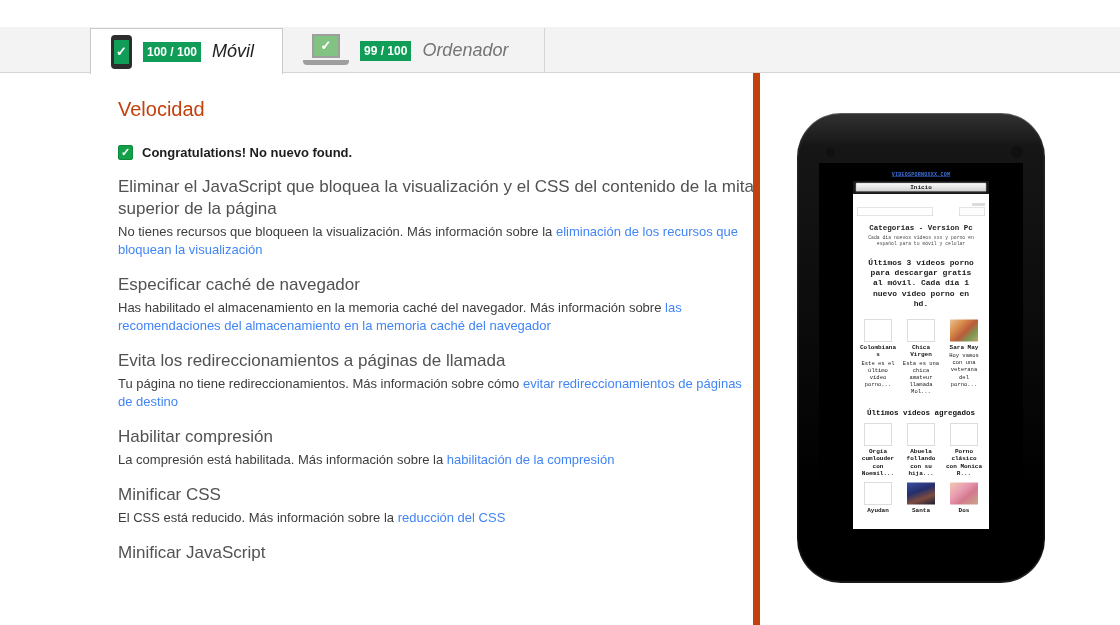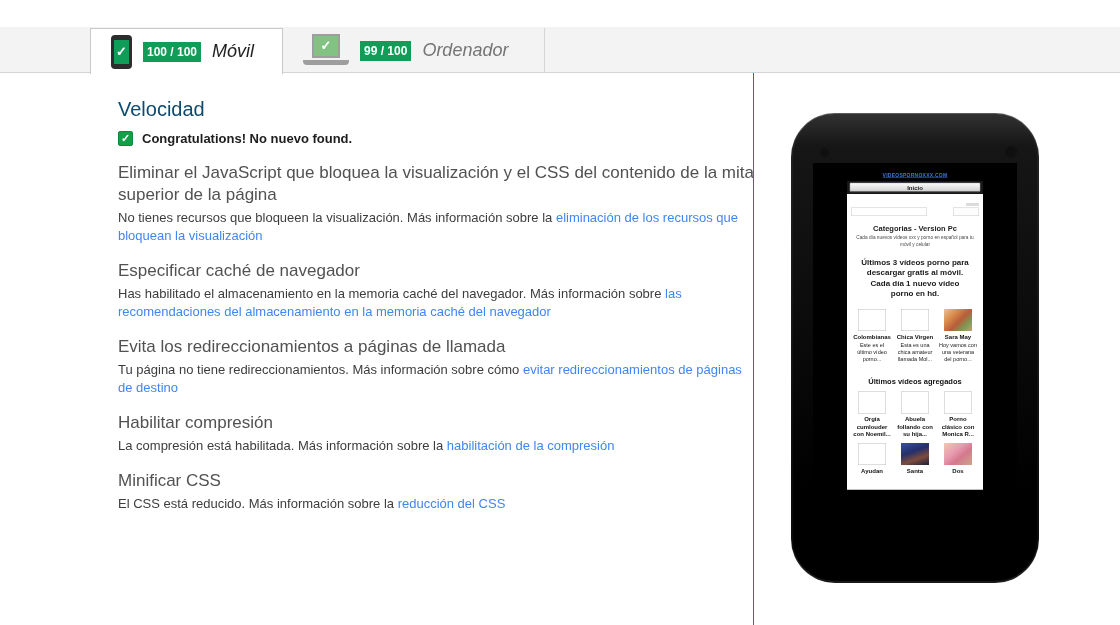--- a/index.html
+++ b/index.html
@@ -27,35 +27,35 @@
   .laptop-icon { position:relative; width:46px; height:34px; flex:none; }
   .laptop-screen { position:absolute; left:9px; top:0; width:28px; height:24px;
                 background:#82c283; border:2px solid #9e9e9e; color:#fff;
                 display:flex; align-items:center; justify-content:center;
                 font-size:13px; font-weight:bold; }
   .laptop-base { position:absolute; left:0; bottom:3px; width:46px; height:5px;
                 background:#9e9e9e; border-radius:0 0 4px 4px; }
 
   
   .report { position:absolute; left:118px; top:98px; width:650px; }
-  .heading { font-size:20px; color:#0c4a6e; margin-bottom:10px; }
+  .heading { font-size:20px; color:#c2410c; margin-bottom:24px; }
   .congrats { display:flex; align-items:center; gap:9px; font-size:13px;
               font-weight:bold; color:#1d1d1d; margin-bottom:16px; }
   .checkbox { width:15px; height:15px; background:#13a049; border:1px solid #0d8a3e;
               border-radius:2px; color:#fff; font-size:11px; font-weight:bold;
               display:flex; align-items:center; justify-content:center; flex:none; }
   .section { margin-bottom:15px; }
   .section-title { font-size:17px; color:#525252; line-height:22px; margin-bottom:3px;
                    max-width:648px; }
   .section-body { font-size:13px; color:#3d3d3d; line-height:18px; max-width:628px; }
   .section-body a { color:#4285f4; text-decoration:none; cursor:pointer; }
 
   
   .right-panel { position:absolute; left:753px; top:73px; right:0; bottom:0;
-                 border-left:1px solid #c2410c; background:#fff; }
+                 border-left:7px solid #c2410c; background:#fff;font-family:Liberation Mono, monospace; }
   .phone { position:absolute; left:37px; top:40px; width:248px; height:470px;
            border-radius:44px;
            background:linear-gradient(180deg,#323232 0%,#161616 7%,#0b0b0b 45%,#000 80%);
            box-shadow:inset 0 1px 0 rgba(255,255,255,.20), inset 0 -2px 1px rgba(255,255,255,.10),
                       inset 2px 0 1px rgba(255,255,255,.05), inset -2px 0 1px rgba(255,255,255,.05); }
   .cam { position:absolute; border-radius:50%; background:#101010; }
   .cam-left  { left:29px; top:35px; width:9px; height:9px; }
   .cam-right { left:214px; top:33px; width:12px; height:12px; }
   .screen { position:absolute; left:22px; right:22px; top:50px; bottom:44px; background:#000; }
   .page-outer { position:absolute; left:50%; margin-left:-68px; top:5px; width:136px;
@@ -141,20 +141,23 @@
           <div class="section-title">Evita los redireccionamientos a páginas de llamada</div>
           <div class="section-body"><span>Tu página no tiene redireccionamientos. Más información sobre cómo </span><a>evitar redireccionamientos de páginas de destino</a></div>
         </div>
         <div class="section">
           <div class="section-title">Habilitar compresión</div>
           <div class="section-body"><span>La compresión está habilitada. Más información sobre la </span><a>habilitación de la compresión</a></div>
         </div>
         <div class="section">
           <div class="section-title">Minificar CSS</div>
           <div class="section-body"><span>El CSS está reducido. Más información sobre la </span><a>reducción del CSS</a></div>
+        </div>
+        <div class="section">
+          <div class="section-title">Minificar JavaScript</div>
         </div>
       </div>
   </div>
 
   <div class="right-panel">
     <div class="phone">
       <span class="cam cam-left"></span>
       <span class="cam cam-right"></span>
       <div class="screen">
         <div class="page-outer">

